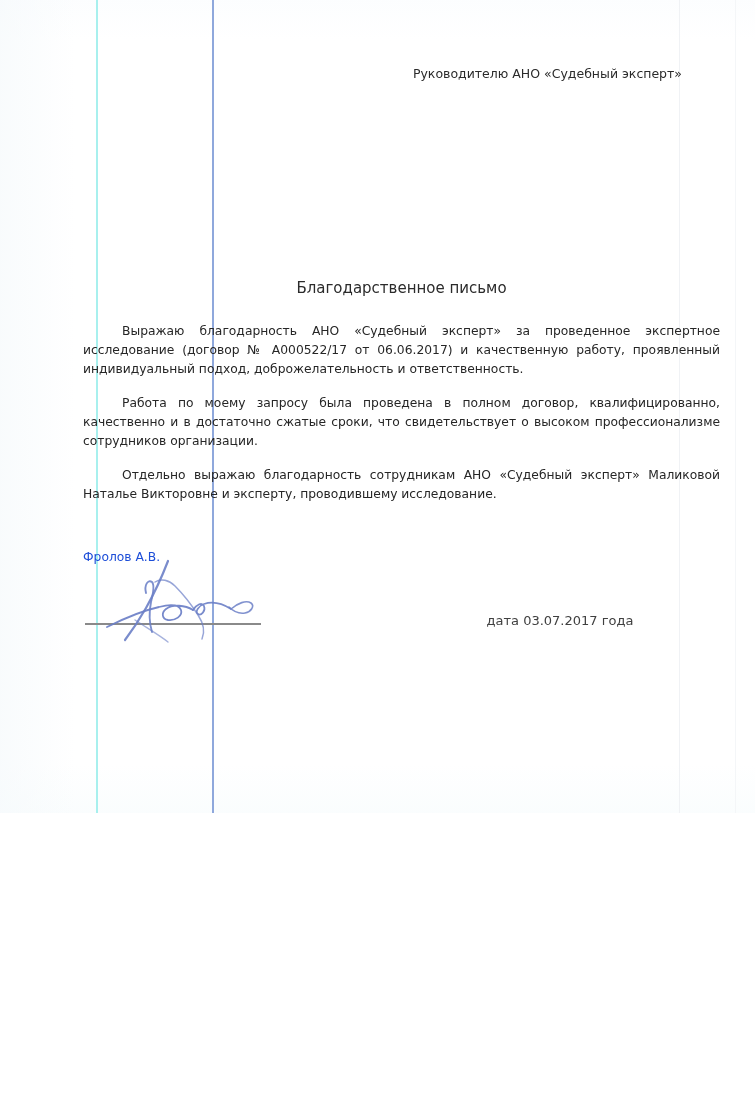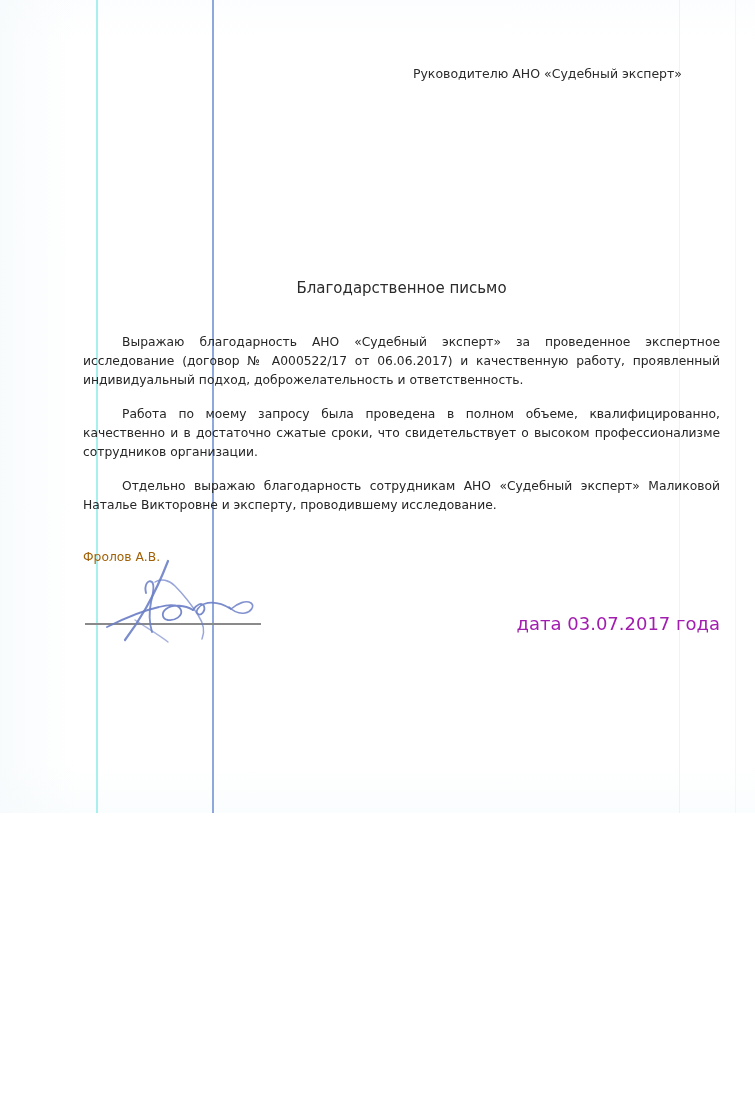--- a/index.html
+++ b/index.html
@@ -70,40 +70,40 @@
     top: 279px;
     width: 637px;
     text-align: center;
     font-size: 15px;
     color: #2b2b2b;
   }
 
   .body-block {
     position: absolute;
     left: 83px;
-    top: 333px;
+    top: 322px;
     width: 637px;
   }
 
   .para {
     text-align: justify;
     text-indent: 39px;
     font-size: 12.3px;
     line-height: 19px;
     color: #262626;
     margin: 0 0 15px 0;
   }
   .para:last-child { margin-bottom: 16px; }
 
   .signer-name {
     position: absolute;
     left: 83px;
     top: 550px;
     font-size: 12.3px;
-    color: #a16207;
+    color: #1d4ed8;
   }
 
   .sign-line {
     position: absolute;
     left: 85px;
     top: 623px;
     width: 176px;
     height: 2px;
     background: #8a8a8a;
   }
@@ -115,23 +115,23 @@
     width: 165px;
     height: 85px;
     pointer-events: none;
   }
 
   .date-line {
     position: absolute;
     left: 400px;
     top: 613px;
     width: 320px;
-    text-align: right;
-    font-size: 18px;
-    color: #a21caf;
+    text-align: center;
+    font-size: 13px;
+    color: #404040;
   }
 </style>
 </head>
 <body>
 
 <div class="page">
 
   <div class="scan-wash"></div>
 
   <div class="guide guide-cyan"></div>
@@ -142,21 +142,21 @@
   <div class="content">
 
     <div class="addressee">
       <span class="line1">Руководителю АНО «Судебный эксперт»</span>
     </div>
 
     <div class="doc-title">Благодарственное письмо</div>
 
     <div class="body-block">
       <p class="para">Выражаю благодарность АНО «Судебный эксперт» за проведенное экспертное исследование (договор № A000522/17 от 06.06.2017) и качественную работу, проявленный индивидуальный подход, доброжелательность и ответственность.</p>
-      <p class="para">Работа по моему запросу была проведена в полном объеме, квалифицированно, качественно и в достаточно сжатые сроки, что свидетельствует о высоком профессионализме сотрудников организации.</p>
+      <p class="para">Работа по моему запросу была проведена в полном договор, квалифицированно, качественно и в достаточно сжатые сроки, что свидетельствует о высоком профессионализме сотрудников организации.</p>
       <p class="para">Отдельно выражаю благодарность  сотрудникам АНО «Судебный эксперт» Маликовой Наталье Викторовне и эксперту, проводившему исследование.</p>
     </div>
 
     <div class="signer-name">Фролов А.В.</div>
 
     <div class="sign-line"></div>
 
     <svg class="signature" viewBox="0 0 165 85">
       <g fill="none" stroke="#6b7fc7" stroke-linecap="round" stroke-linejoin="round">
         <path d="M41 35 C39 27, 43 21, 47 24 C50 27, 48 36, 46 44 C44 54, 44 64, 47 74" stroke-width="1.9" opacity="0.88"></path>

